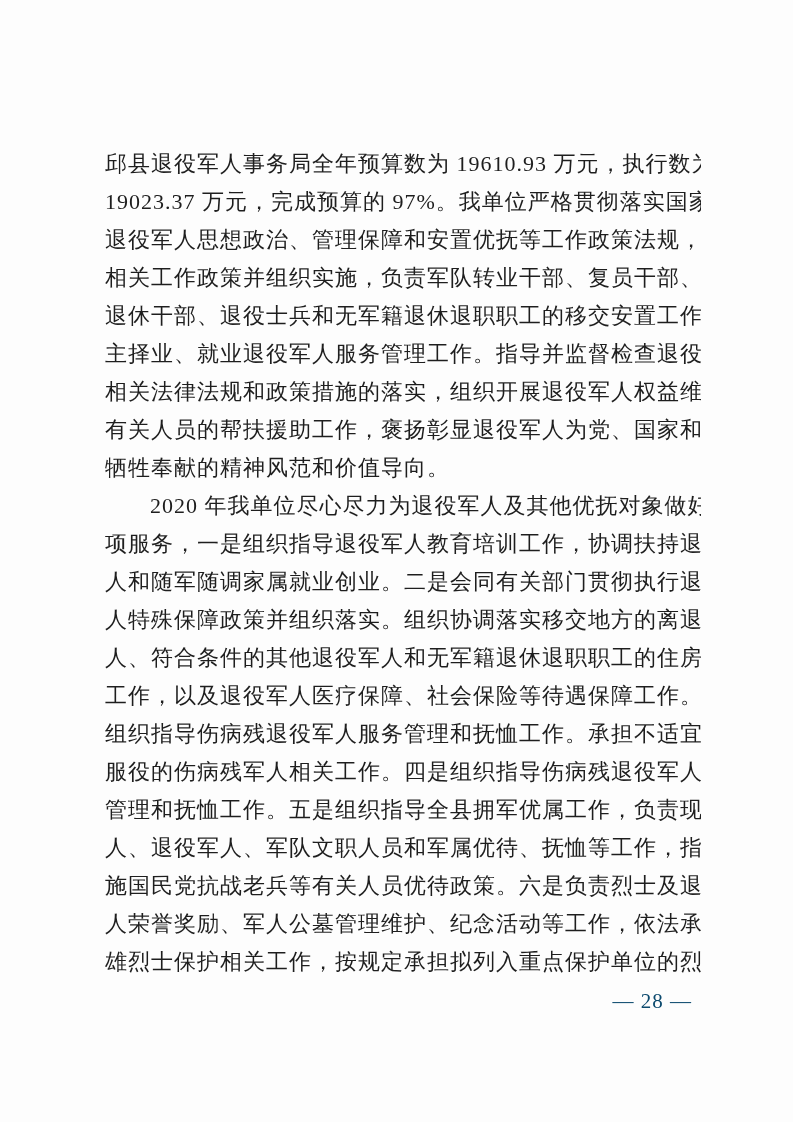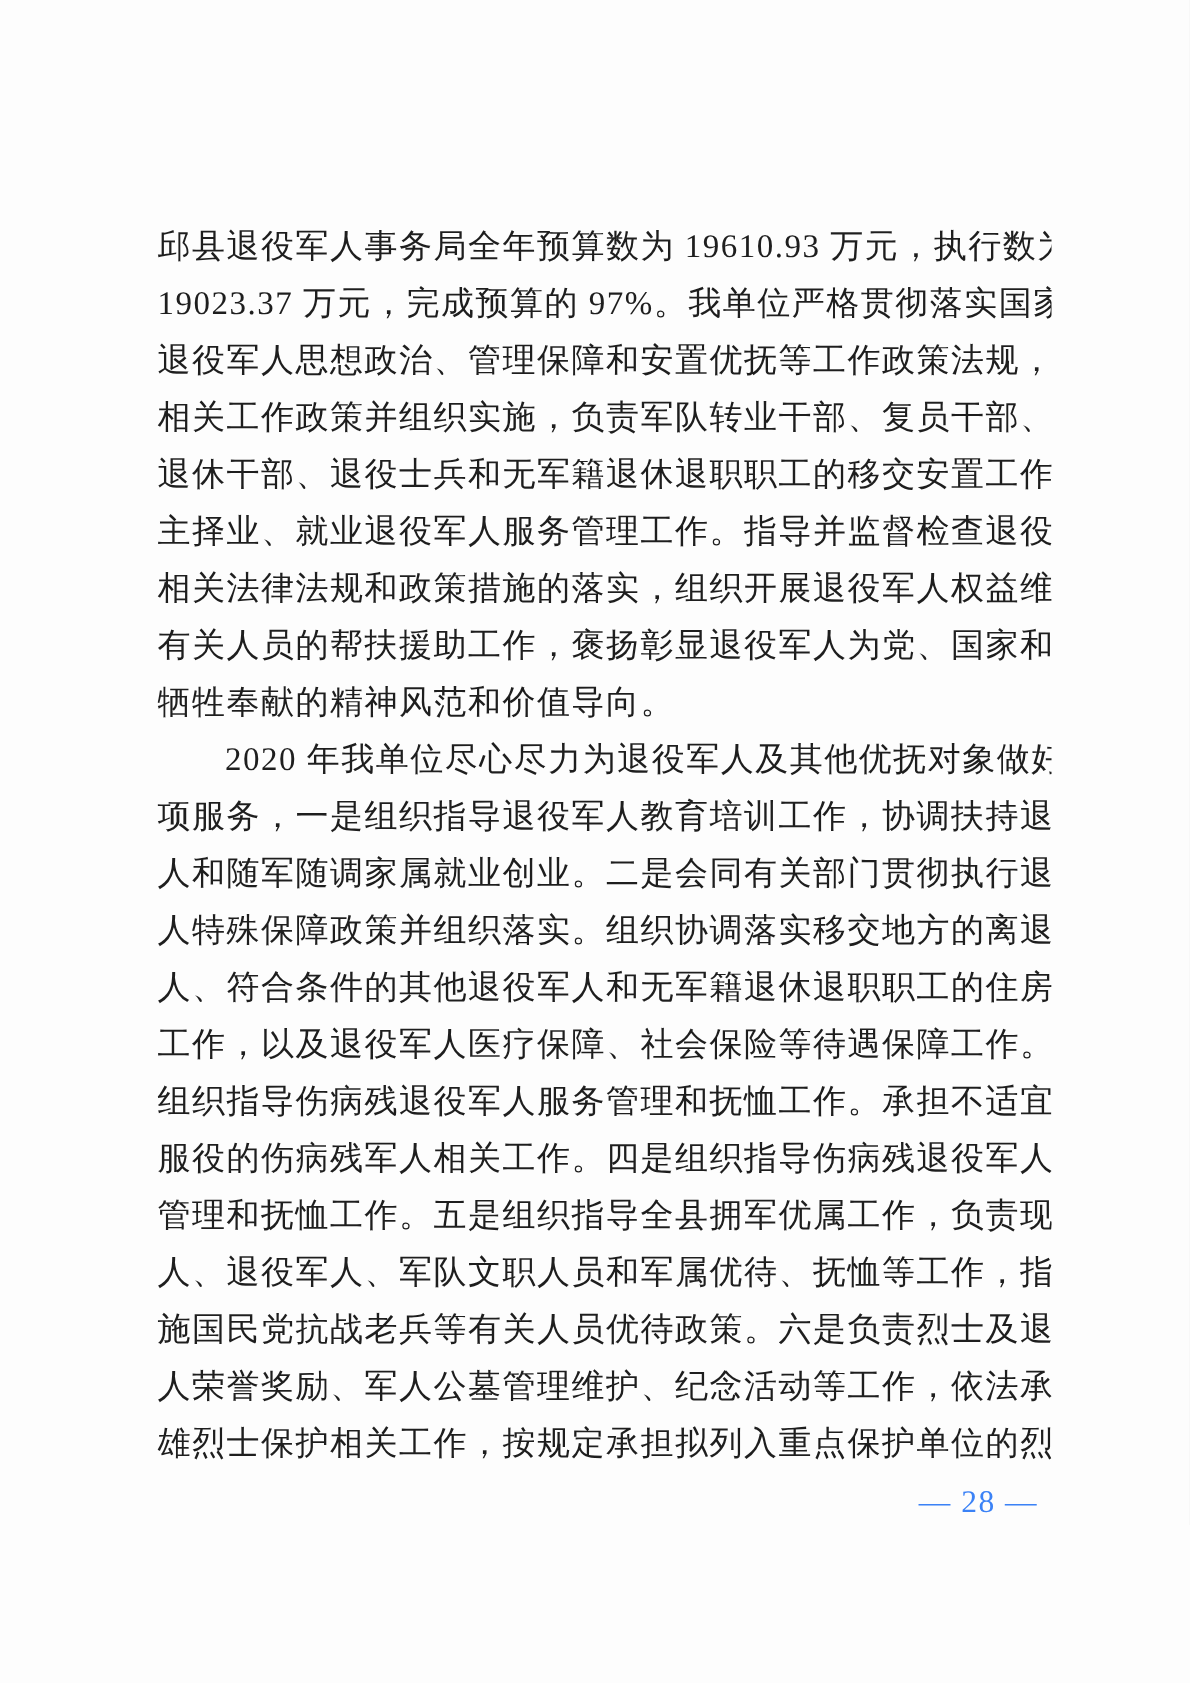--- a/index.html
+++ b/index.html
@@ -49,21 +49,21 @@
     text-align-last: left;
     -moz-text-align-last: left;
   }
   .page-number {
     position: absolute;
     top: 986px;
     right: 101px;
     font-size: 21px;
     line-height: 30px;
     letter-spacing: 1px;
-    color: #3b82f6;
+    color: #0c4a6e;
     white-space: nowrap;
   }
 </style>
 </head>
 <body>
 
 <div class="page">
   <div class="body-text">
       <div class="paragraph">
         <div class="line">邱县退役军人事务局全年预算数为 19610.93 万元，执行数为</div>

